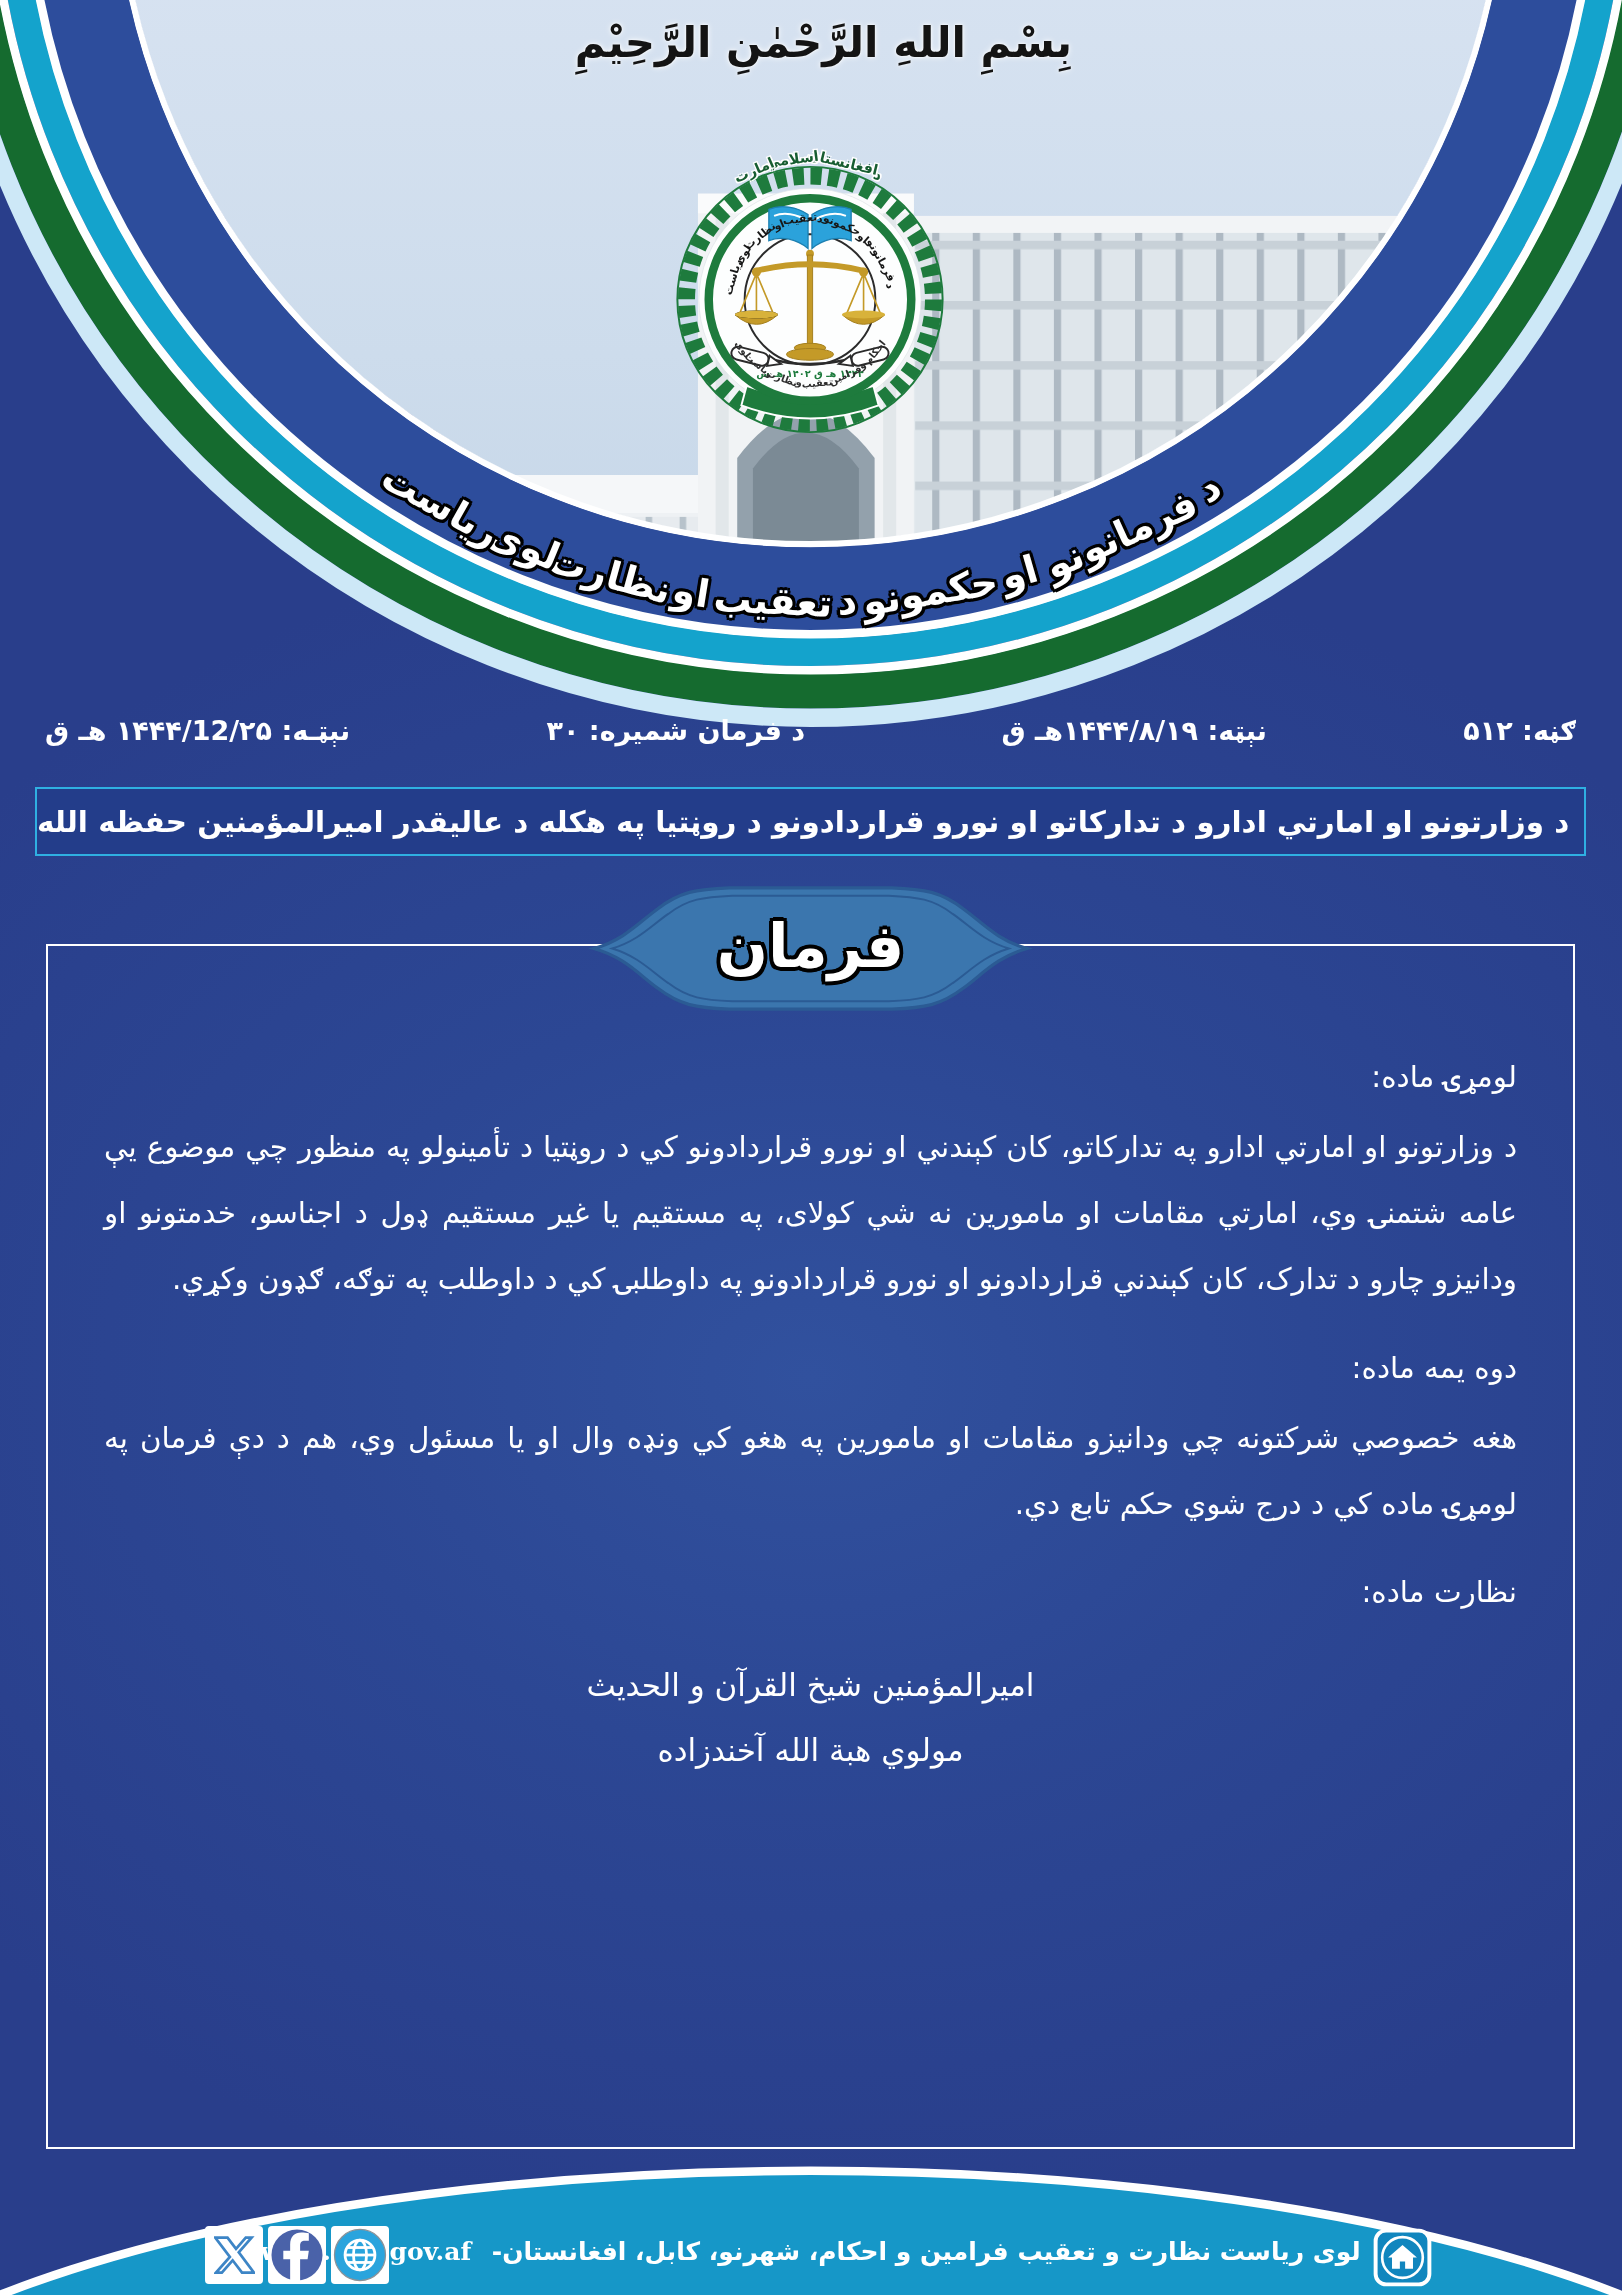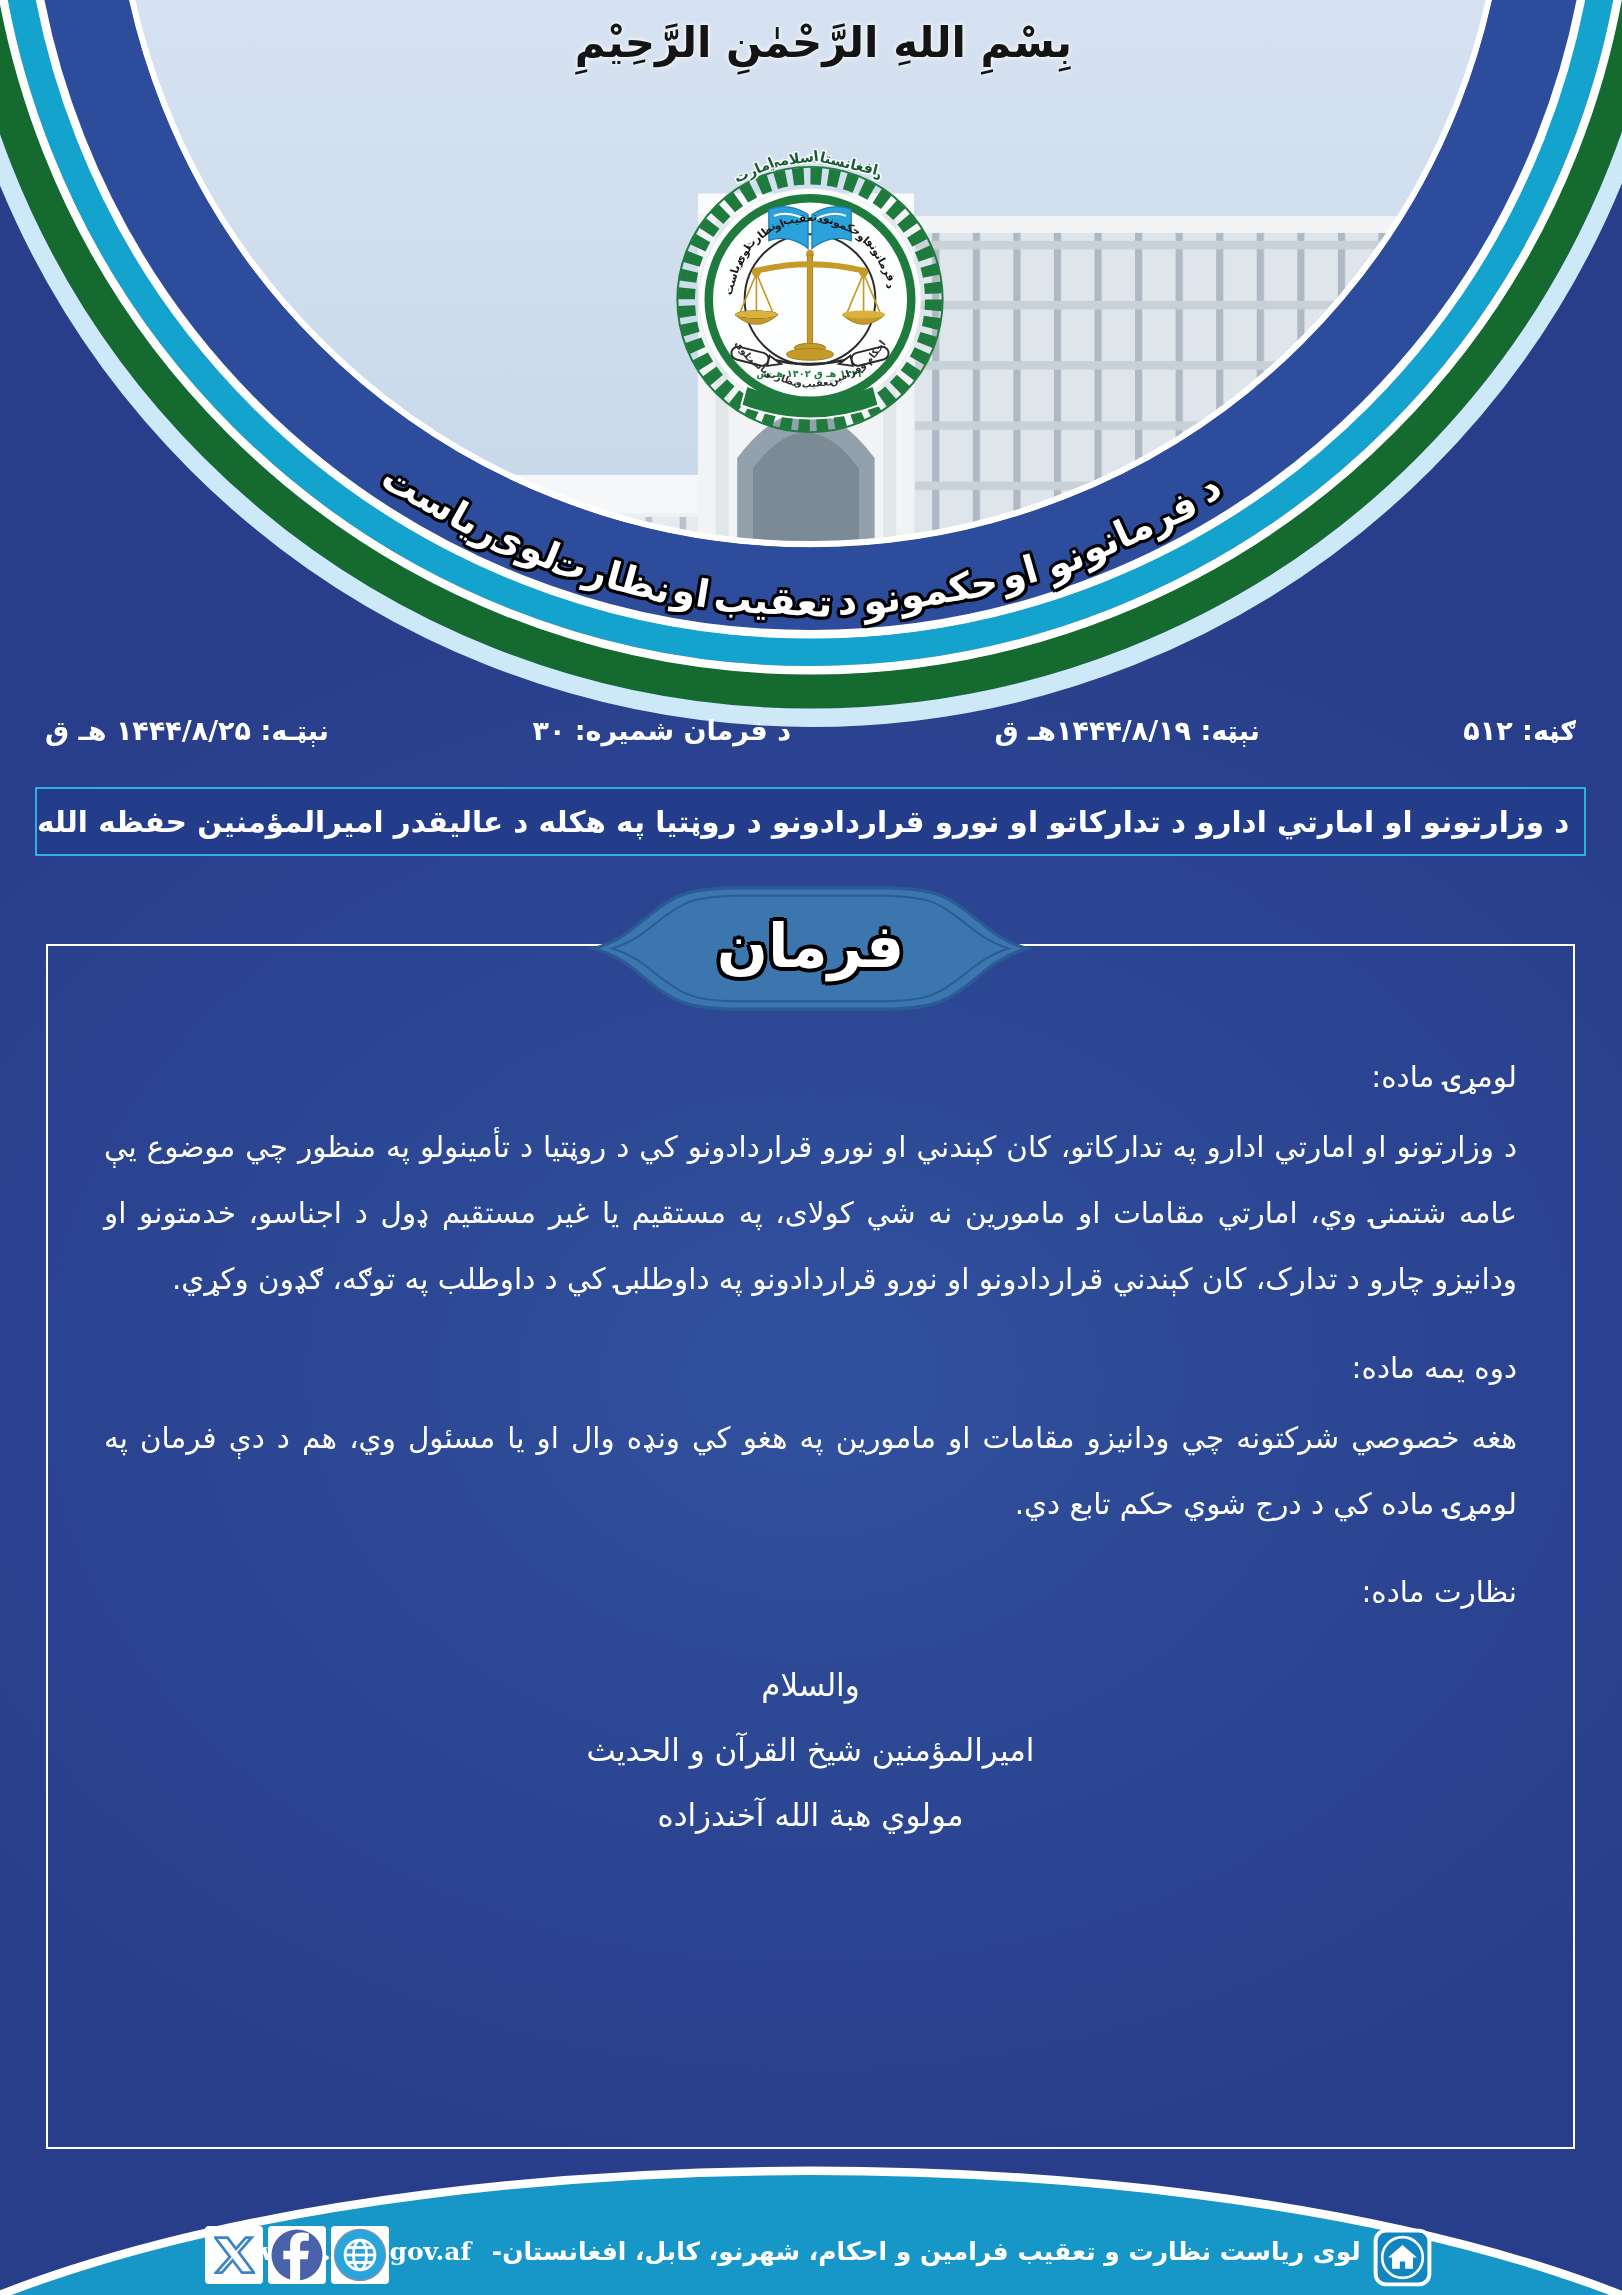--- a/index.html
+++ b/index.html
@@ -188,35 +188,34 @@
       <rect x="-24" y="-10" width="58" height="20" rx="10" fill="#ffffff" stroke="#2b2b2b" stroke-width="3"></rect>
       <path d="M-24,-8 L-44,0 L-24,8 Z" fill="#ffffff" stroke="#2b2b2b" stroke-width="3"></path>
     </g>
     <text x="225" y="349" text-anchor="middle" font-size="15" font-weight="bold" fill="#1e7b3d">۱۴۴۴ هـ ق   ۱۴۰۲ هـ ش</text>
   </svg>
 
   <div class="info-row">
     <span>ګڼه: ۵۱۲</span>
     <span>نېټه: ۱۴۴۴/۸/۱۹هـ ق</span>
     <span>د فرمان شمیره: ۳۰</span>
-    <span>نېټـه: ۱۴۴۴/۸/۲۵ هـ ق</span>
+    <span>نېټـه: ۱۴۴۴/12/۲۵ هـ ق</span>
   </div>
 
   <div class="title-bar">
     <span>د وزارتونو او امارتي ادارو د تدارکاتو او نورو قراردادونو د روڼتیا په هکله د عالیقدر امیرالمؤمنین حفظه الله</span>
   </div>
 
   <div class="content-box">
     <div class="article-heading">لومړۍ ماده:</div>
     <p class="article-body">د وزارتونو او امارتي ادارو په تدارکاتو، کان کېندني او نورو قراردادونو کي د روڼتیا د تأمینولو په منظور چي موضوع یې عامه شتمنۍ وي، امارتي مقامات او مامورین نه شي کولای، په مستقیم یا غیر مستقیم ډول د اجناسو، خدمتونو او ودانیزو چارو د تدارک، کان کېندني قراردادونو او نورو قراردادونو په داوطلبۍ کي د داوطلب په توګه، ګډون وکړي.</p>
     <div class="article-heading">دوه یمه ماده:</div>
     <p class="article-body">هغه خصوصي شرکتونه چي ودانیزو مقامات او مامورین په هغو کي ونډه وال او یا مسئول وي، هم د دې فرمان په لومړۍ ماده کي د درج شوي حکم تابع دي.</p>
     <div class="article-heading">نظارت ماده:</div>
     <div class="signature">
-      <div>والسلام</div>
       <div>امیرالمؤمنین شیخ القرآن و الحدیث</div>
       <div>مولوي هبة الله آخندزاده</div>
     </div>
   </div>
 
   <div class="banner">
     <svg width="445" height="137" viewBox="0 0 680 210">
       <path d="M8,105 C55,92 78,64 106,44 C140,18 165,14 215,12 L465,12 C515,14 540,18 574,44 C602,64 625,92 672,105
                C625,118 602,146 574,166 C540,192 515,196 465,198 L215,198 C165,196 140,192 106,166 C78,146 55,118 8,105 Z" fill="#3b76ae" stroke="#2b5b94" stroke-width="5"></path>
       <path d="M36,105 C76,93 96,70 122,52 C152,29 176,26 220,24 L460,24 C504,26 528,29 558,52 C584,70 604,93 644,105

